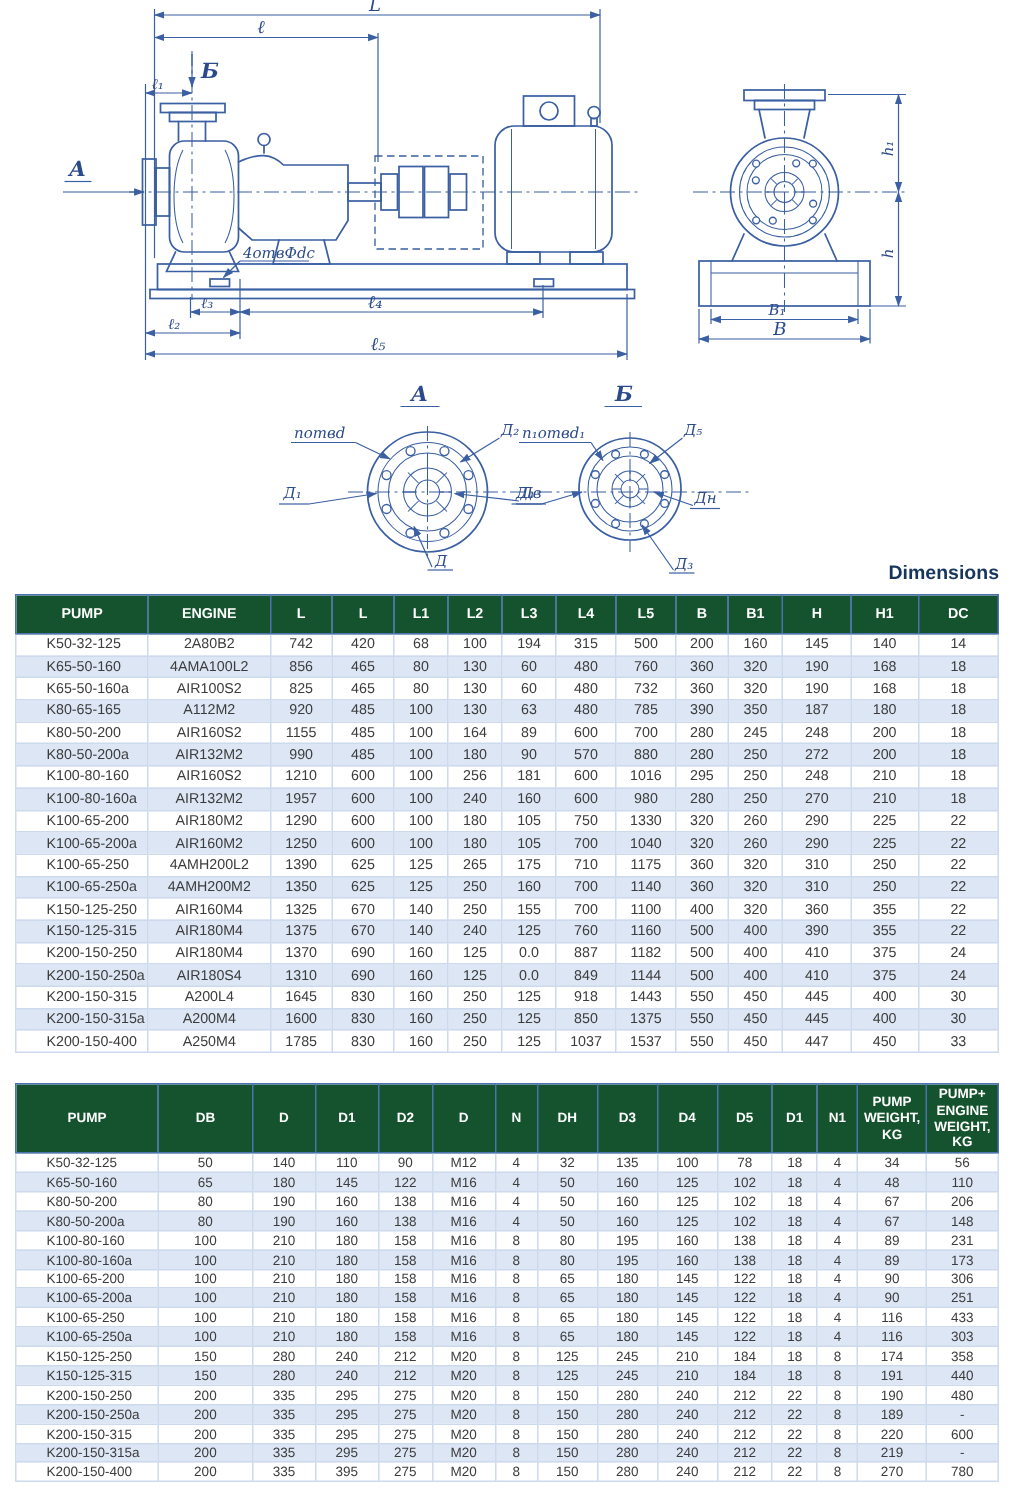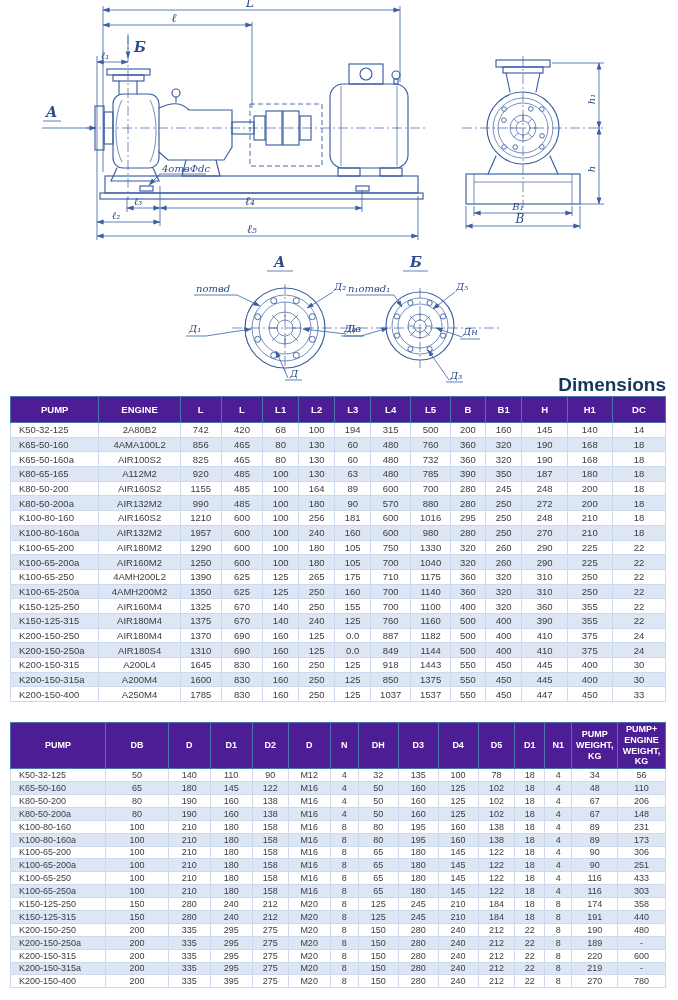--- a/index.html
+++ b/index.html
@@ -12,35 +12,35 @@
   .thin{stroke:#3a5fa2;stroke-width:.7;fill:none;}
   .dim{stroke:#3a5fa2;stroke-width:.8;fill:none;}
   .cl{stroke:#3a5fa2;stroke-width:.7;fill:none;stroke-dasharray:10 3 2 3;}
   .dash{stroke:#3a5fa2;stroke-width:.9;fill:none;stroke-dasharray:5 3;}
   .bolt{stroke:#3a5fa2;stroke-width:.9;fill:#fff;}
   text{font-family:"DejaVu Serif",serif;font-style:italic;fill:#2b4a8c;}
   .dlab{font-size:12px;}
   .slab{font-size:10px;}
   .vlab{font-size:14px;font-weight:bold;}
   
-  .dim-title{position:absolute;right:12px;top:374px;font-size:19px;font-weight:bold;
+  .dim-title{position:absolute;right:12px;top:374px;font-size:13px;font-weight:bold;
              color:#17365d;font-family:"Liberation Sans",sans-serif;text-align:center;}
   
   table{border-collapse:collapse;table-layout:fixed;position:absolute;left:10px;width:656px;
         border:1px solid #b7c6de;}
   #t1{top:396px;}
   #t2{top:722px;}
-  th{background:#4c1d95;color:#ffffff;font-weight:bold;text-align:center;vertical-align:middle;
+  th{background:#14532d;color:#ffffff;font-weight:bold;text-align:center;vertical-align:middle;
      border:1px solid #4a73b0;padding:1px 1px;}
   #t1 th{font-size:9.5px;height:23px;}
   #t2 th{font-size:9px;height:38px;line-height:1.2;}
   td{text-align:center;vertical-align:middle;color:#3c3c3c;border:1px solid #cdd9ec;padding:0 1px;}
   #t1 td{font-size:9.5px;height:13.7px;}
   #t2 td{font-size:9px;height:11.9px;}
-  td:first-child{text-align:left;padding-left:8px;}
+  td:first-child{text-align:left;padding-left:20px;}
   tbody tr:nth-child(even){background:#dce6f4;}
   tbody tr:nth-child(odd){background:#ffffff;}
 </style>
 </head>
 <body>
 
 <div class="page">
 
   <div class="drawing-wrap">
   <svg width="678" height="394" viewBox="0 0 678 394">

